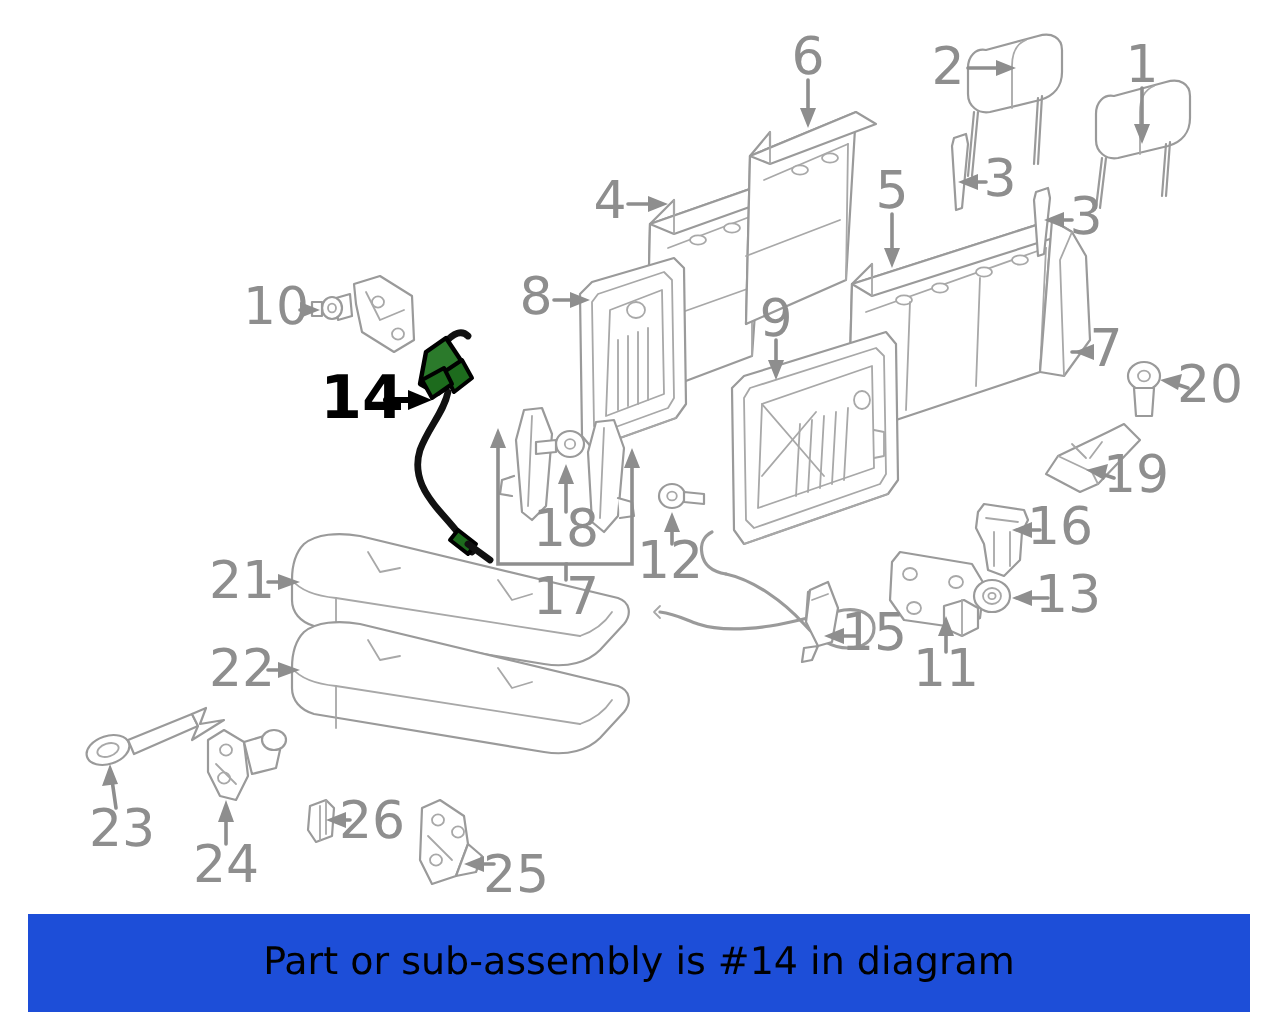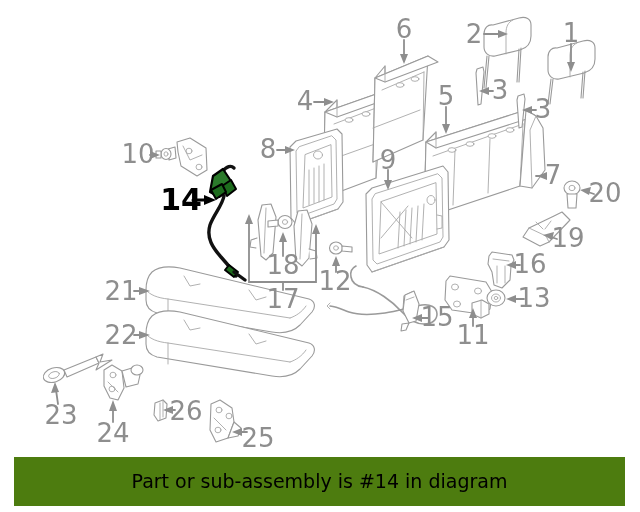--- a/index.html
+++ b/index.html
@@ -21,21 +21,21 @@
     top: 0;
     width: 640px;
     height: 512px;
   }
   .banner {
     position: absolute;
     left: 14px;
     top: 457px;
     width: 611px;
     height: 49px;
-    background: #4d7c0f;
+    background: #1d4ed8;
     box-sizing: border-box;
     display: flex;
     flex-direction: column;
     align-items: center;
     justify-content: center;
   }
   .banner-line {
     color: #000000;
     font-family: "DejaVu Sans", sans-serif;
     font-size: 19px;

